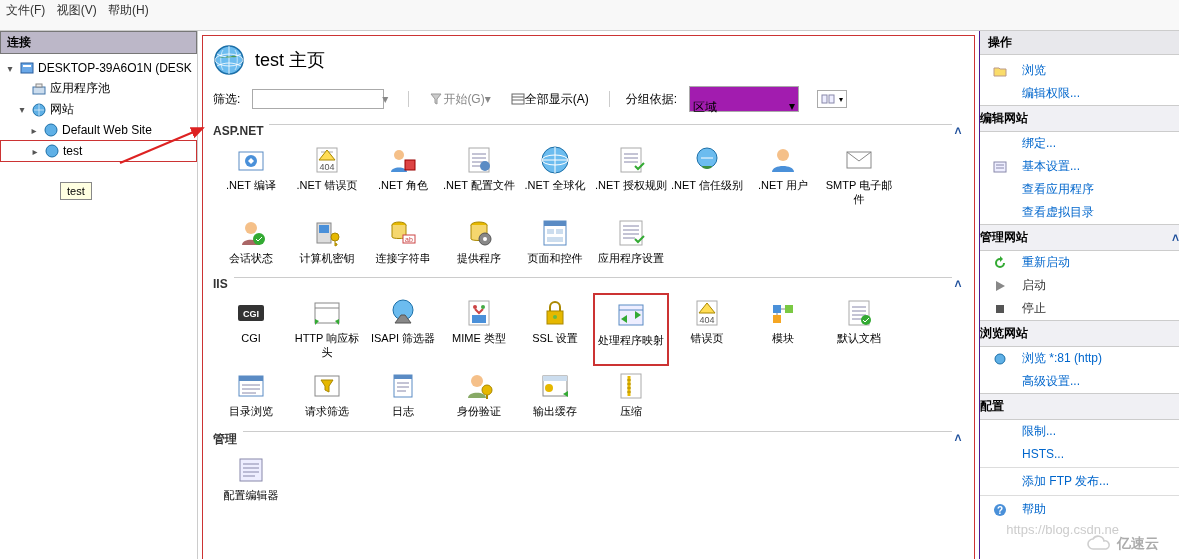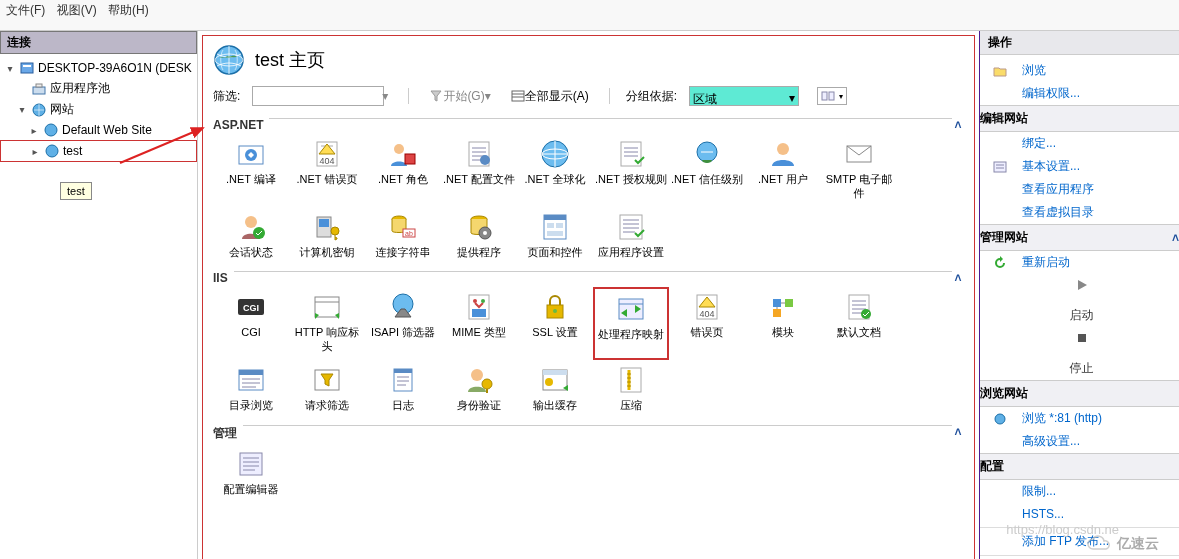--- a/index.html
+++ b/index.html
@@ -31,40 +31,40 @@
 .page-title { display: flex; align-items: center; padding: 8px 10px; }
 .page-title .globe { width: 32px; height: 32px; margin-right: 10px; }
 .page-title h1 { font-size: 18px; font-weight: normal; }
 
 .filter-bar { display: flex; align-items: center; padding: 2px 10px 6px; gap: 12px; }
 .filter-bar label { font-size: 12px; }
 .filter-input { width: 132px; height: 20px; border: 1px solid #aaa; }
 .filter-btn { display: inline-flex; align-items: center; padding: 0 4px; font-size: 12px; color: #888; cursor: pointer; }
 .filter-btn.active { color: #000; }
 .filter-sep { width: 1px; height: 16px; background: #ccc; margin: 0 4px; }
-.group-select { width: 110px; height: 20px; border: 1px solid #aaa; background: #5eead4; padding: 4px 3px; }
+.group-select { width: 110px; height: 20px; border: 1px solid #aaa; background: #a21caf; padding: 12px 3px; }
 .viewtoggle { width: 30px; height: 18px; border: 1px solid #aaa; margin-left: 6px; display: inline-flex; align-items: center; justify-content: center; }
 
 .groups { padding: 0 10px; overflow: auto; height: calc(100% - 90px); }
 .group-header { display: flex; align-items: flex-start; font-size: 12px; color: #333; margin: 6px 0 2px; font-weight: bold; }
 .group-header .line { flex: 1; height: 1px; background: #ccc; margin-left: 6px; }
 .group-header .collapse { width: 12px; text-align: center; color: #1e4f9b; font-size: 12px; }
 
 .icon-grid { display: flex; flex-wrap: wrap; gap: 0; }
 .tile { width: 76px; text-align: center; padding: 4px 2px 6px; cursor: pointer; }
 .tile .pic { width: 32px; height: 32px; margin: 0 auto 3px; display: flex; align-items: center; justify-content: center; }
 .tile .lbl { font-size: 11px; line-height: 1.25; word-break: break-word; }
 .tile.highlight { border: 2px solid #c33; }
 
 
 .actions-panel { width: 200px; border-left: 1px solid #4c1d95; background: #fff; }
 .actions-header { background: #e8e8ec; border-bottom: 1px solid #ccc; padding: 3px 8px; font-weight: bold; font-size: 12px; }
 .actions-body { padding: 4px 0; }
 .action { display: flex; align-items: center; padding: 3px 8px 3px 12px; font-size: 12px; color: #06c; cursor: pointer; gap: 14px; }
-.action.gray { color: #333; flex-direction: column; }
+.action.gray { color: #333; }
 .action .aicon { width: 16px; height: 16px; display: inline-flex; align-items: center; justify-content: center; }
 .section-title { font-weight: bold; font-size: 12px; padding: 4px 0; border-top: 1px solid #ccc; border-bottom: 1px solid #ccc; background: #f0f0f4; display: flex; justify-content: space-between; align-items: center; text-align: center; }
 
 
 .wm1 { position: absolute; right: 20px; bottom: 6px; display: flex; align-items: center; gap: 4px; color: #888; font-size: 14px; font-weight: bold; opacity: .7; }
 .wm2 { position: absolute; right: 60px; bottom: 22px; color: #ccc; font-size: 13px; }
 
 
 svg { display: block; }
 </style>

